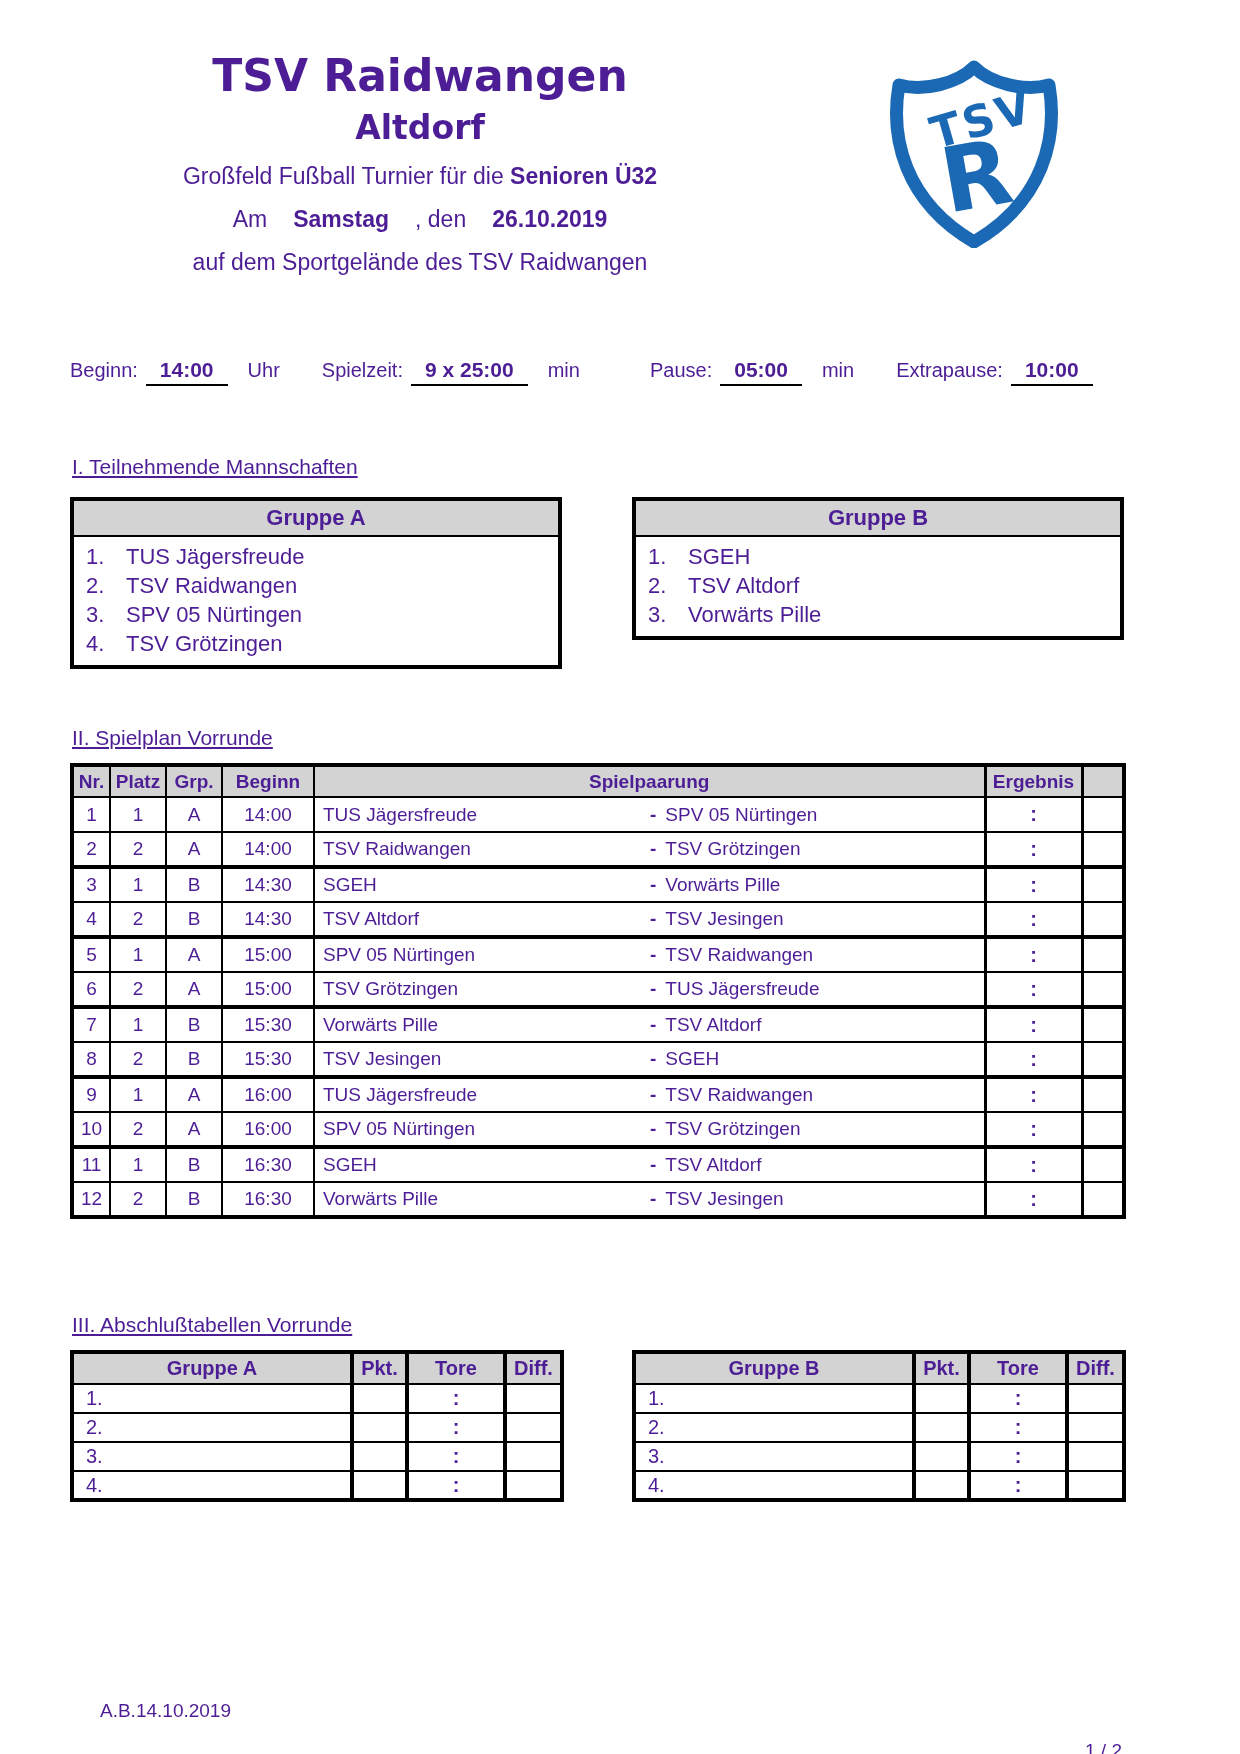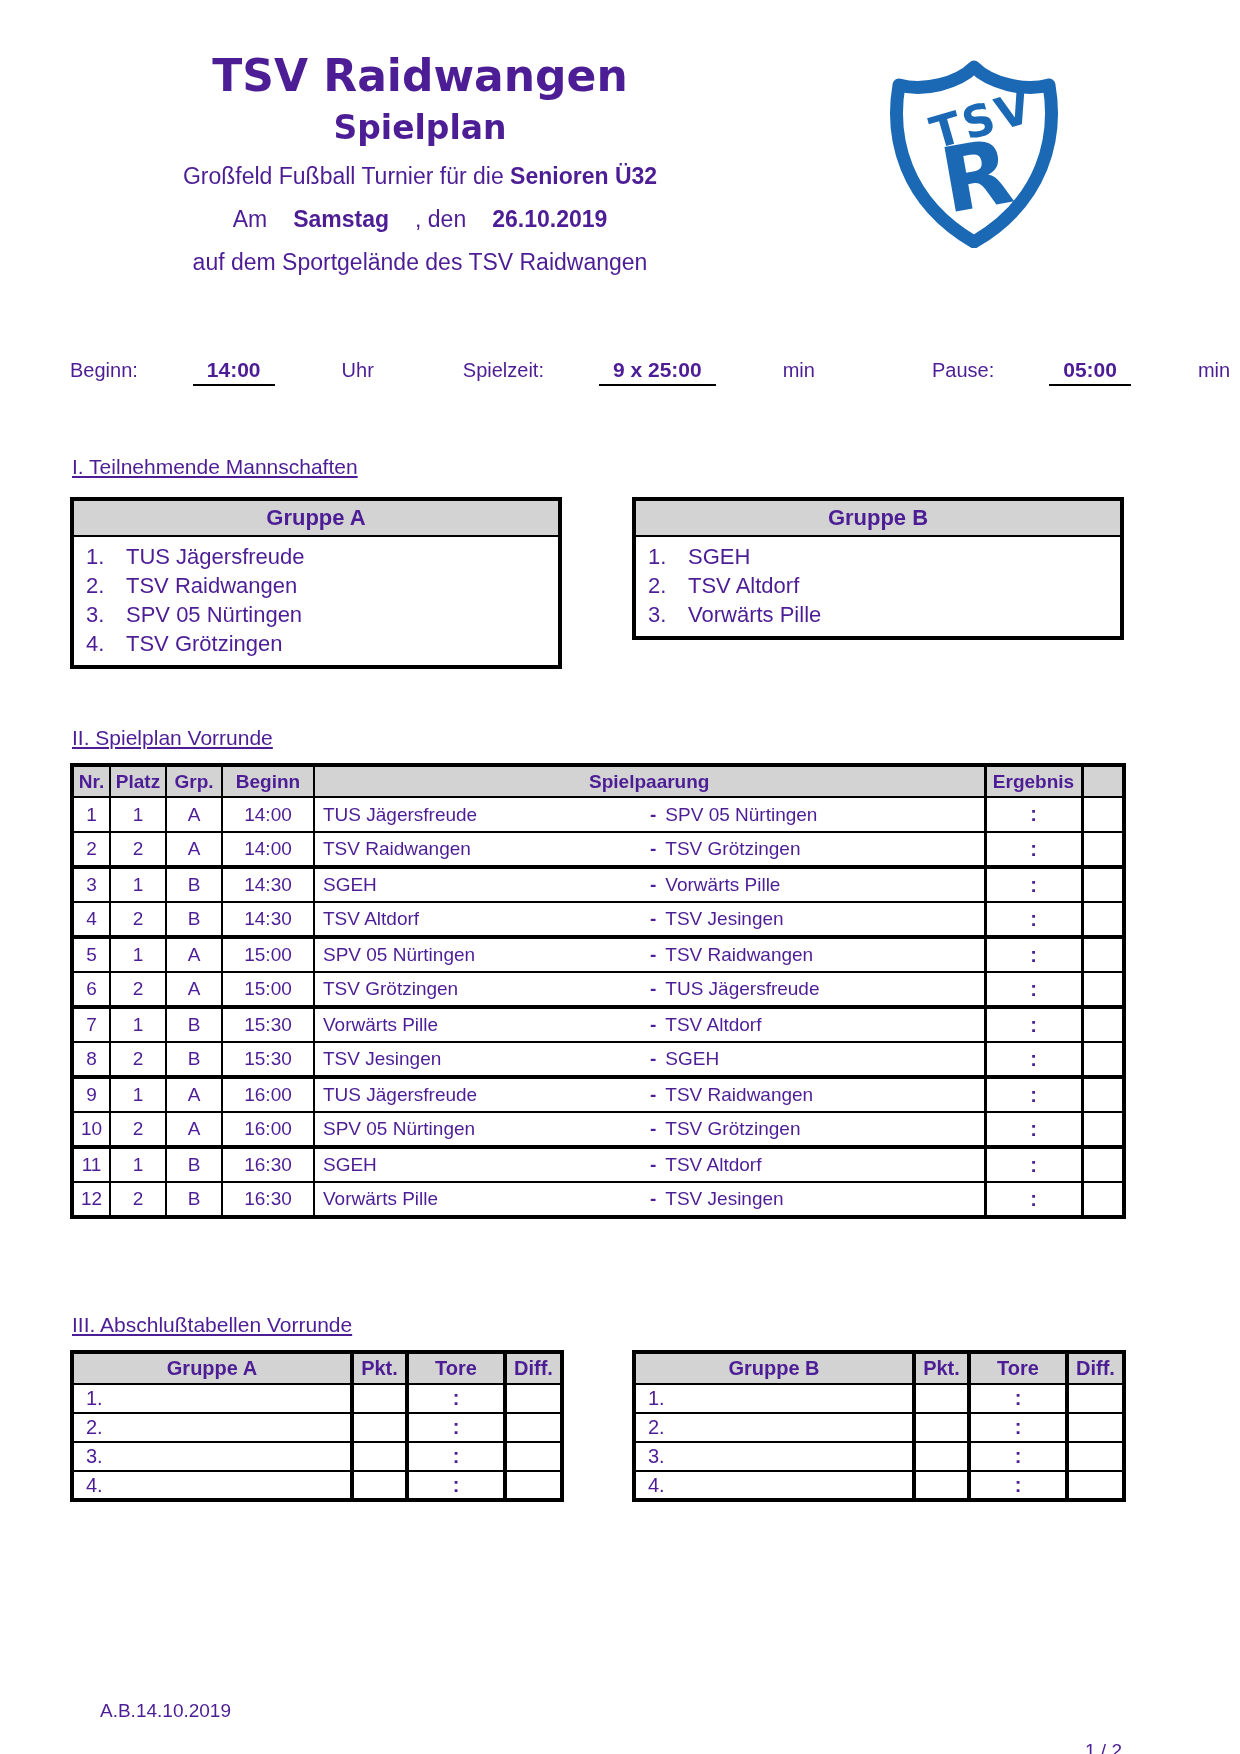--- a/index.html
+++ b/index.html
@@ -13,21 +13,21 @@
   .title  { font-family:"DejaVu Sans", sans-serif; font-weight:bold; font-size:44px; line-height:1.1; }
   .subtitle { font-family:"DejaVu Sans", sans-serif; font-weight:bold; font-size:33px; margin-top:8px; }
   .hline { font-size:23px; margin-top:16px; }
   .hline b { font-weight:bold; }
   .hline .gap { display:inline-block; width:26px; }
 
   .logo { position:absolute; left:872px; top:58px; }
 
   
   .info-bar { position:absolute; left:70px; top:358px; width:1060px;
-              display:flex; align-items:baseline; font-size:20px; white-space:nowrap;gap:47px; }
+              display:flex; align-items:baseline; font-size:20px; white-space:nowrap; }
   .info-bar .lbl { font-weight:normal; }
   .info-bar .val { display:inline-block; font-weight:bold; font-size:21px;
                    border-bottom:2px solid #000; padding:0 14px 2px; margin-left:8px;
                    text-align:center; }
   .info-bar .unit { margin-left:20px; }
   .sp1 { margin-left:42px; } .sp2 { margin-left:70px; } .sp3 { margin-left:42px; }
 
   
   .sec-heading { position:absolute; left:72px; font-size:21px; text-decoration:underline; }
 
@@ -72,21 +72,21 @@
   .footer-left  { position:absolute; left:100px;  top:1700px; font-size:19px; }
   .footer-right { position:absolute; left:1060px; top:1700px; width:62px; text-align:right; font-size:19px;margin-top:40px; }
 </style>
 </head>
 <body>
 
 <div class="page">
 
   <div class="header-text">
     <div class="title">TSV Raidwangen</div>
-    <div class="subtitle">Spielplan</div>
+    <div class="subtitle">Altdorf</div>
     <div class="hline"><span>Großfeld Fußball Turnier für die </span><b>Senioren Ü32</b></div>
     <div class="hline"><span>Am</span><span class="gap"></span><b>Samstag</b><span class="gap"></span><span>, den</span><span class="gap"></span><b>26.10.2019</b></div>
     <div class="hline">auf dem Sportgelände des TSV Raidwangen</div>
   </div>
 
   <div class="logo">
     <svg width="205" height="190" viewBox="0 0 205 190">
       <path d="M102 9 C86 25 52 34 27 27 C18 79 32 143 102 184 C172 143 186 79 177 27 C152 34 118 25 102 9 Z" fill="#ffffff" stroke="#1b69b4" stroke-width="13" stroke-linejoin="round"></path>
       <text x="58" y="80" transform="rotate(-16 100 65)" font-family="'DejaVu Sans',sans-serif" font-size="44" font-weight="bold" fill="#1b69b4" letter-spacing="3">TSV</text>
       <text x="70" y="150" transform="rotate(-10 102 120)" font-family="'DejaVu Sans',sans-serif" font-size="90" font-weight="bold" fill="#1b69b4">R</text>

